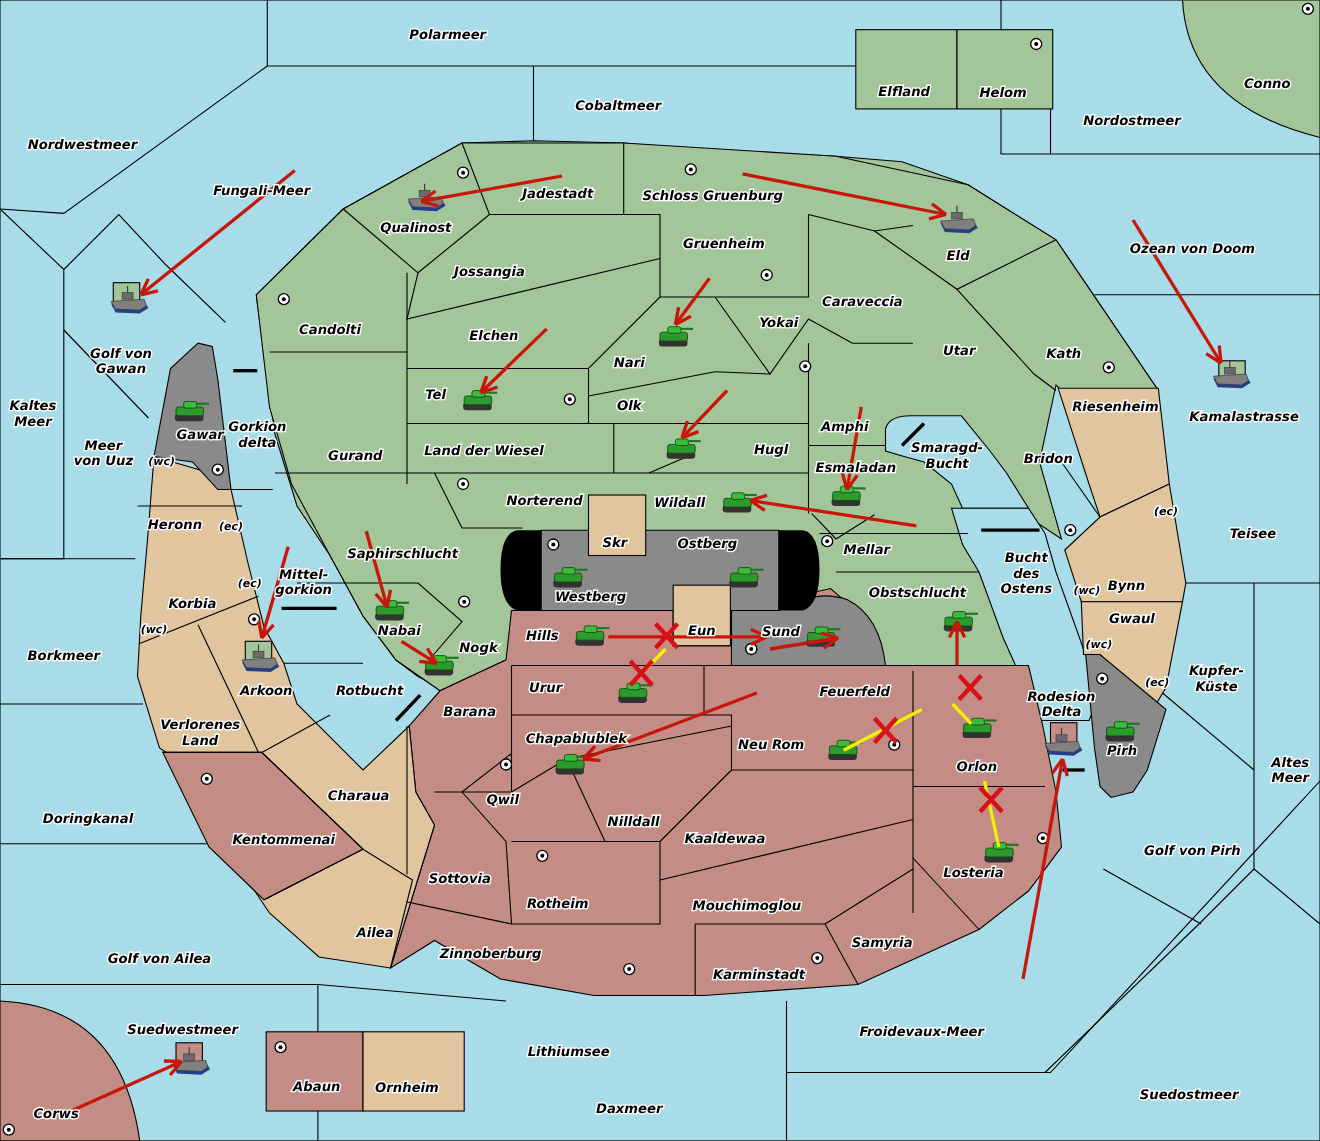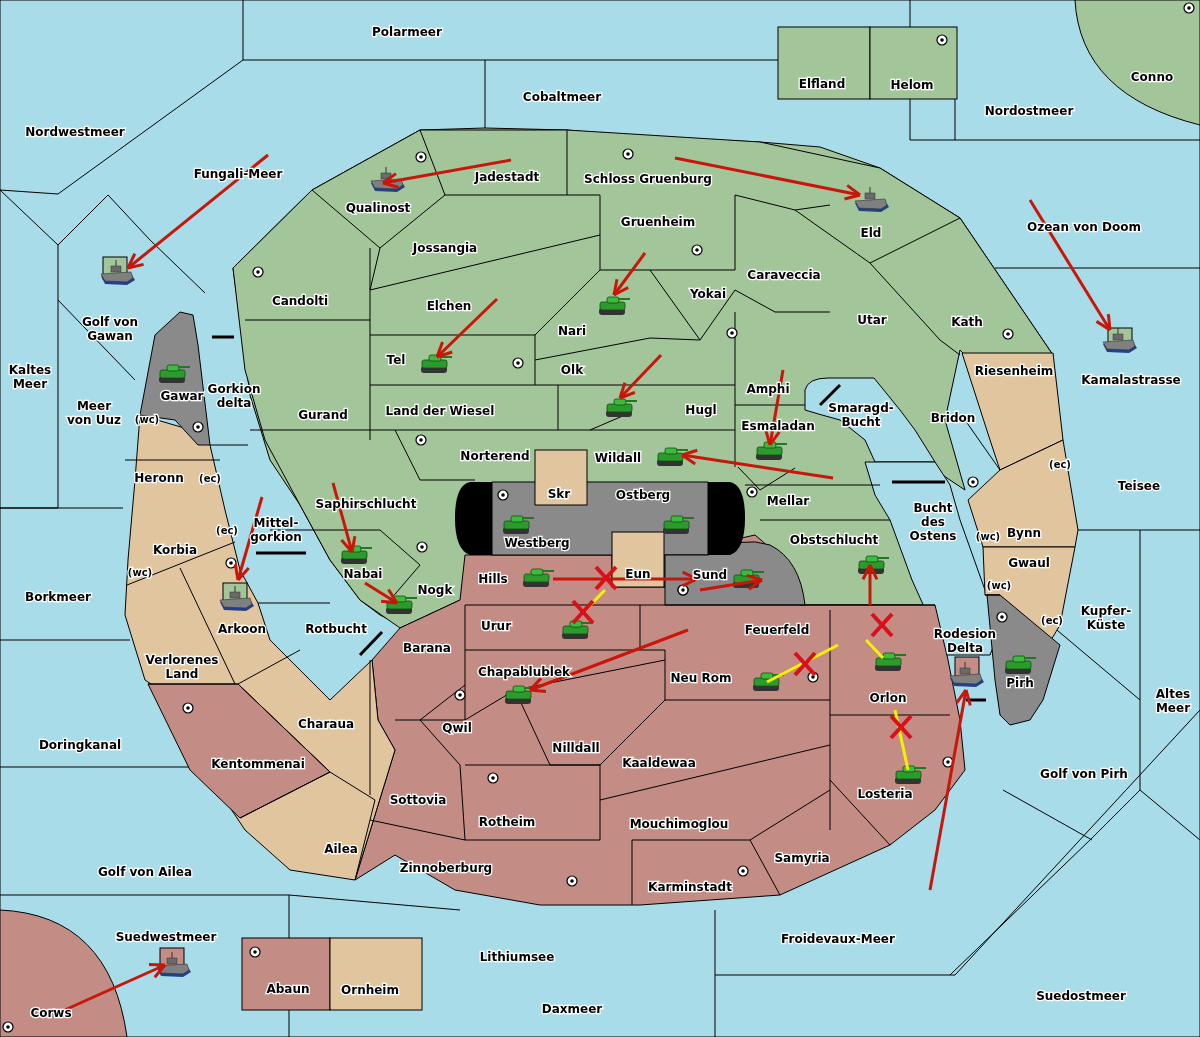--- a/index.html
+++ b/index.html
@@ -1,16 +1,16 @@
 <!DOCTYPE html>
 <html><head>
 <meta charset="utf-8">
 <style>
   html, body { margin: 0; padding: 0; background: #a8dce8; }
-  #map-wrap { position: relative; width: 1200px; height: 1037px; overflow: hidden; }
+  #map-wrap { position: relative; width: 1200px; height: 1037px; overflow: hidden; font-style: italic; }
   svg#map { position: absolute; left: 0; top: 0; }
   .sea { fill: #a8dce8; stroke: #000; stroke-width: 1; }
   .land-green { fill: #a3c59a; stroke: #000; stroke-width: 1; }
   .land-tan { fill: #e1c59e; stroke: #000; stroke-width: 1; }
   .land-red { fill: #c38c84; stroke: #000; stroke-width: 1; }
   .land-gray { fill: #8a8a8a; stroke: #000; stroke-width: 1; }
   .impassable { fill: #000; }
   .border { fill: none; stroke: #000; stroke-width: 1; }
   .label {
     font-family: "DejaVu Sans", sans-serif; font-size: 12px; font-weight: bold;

